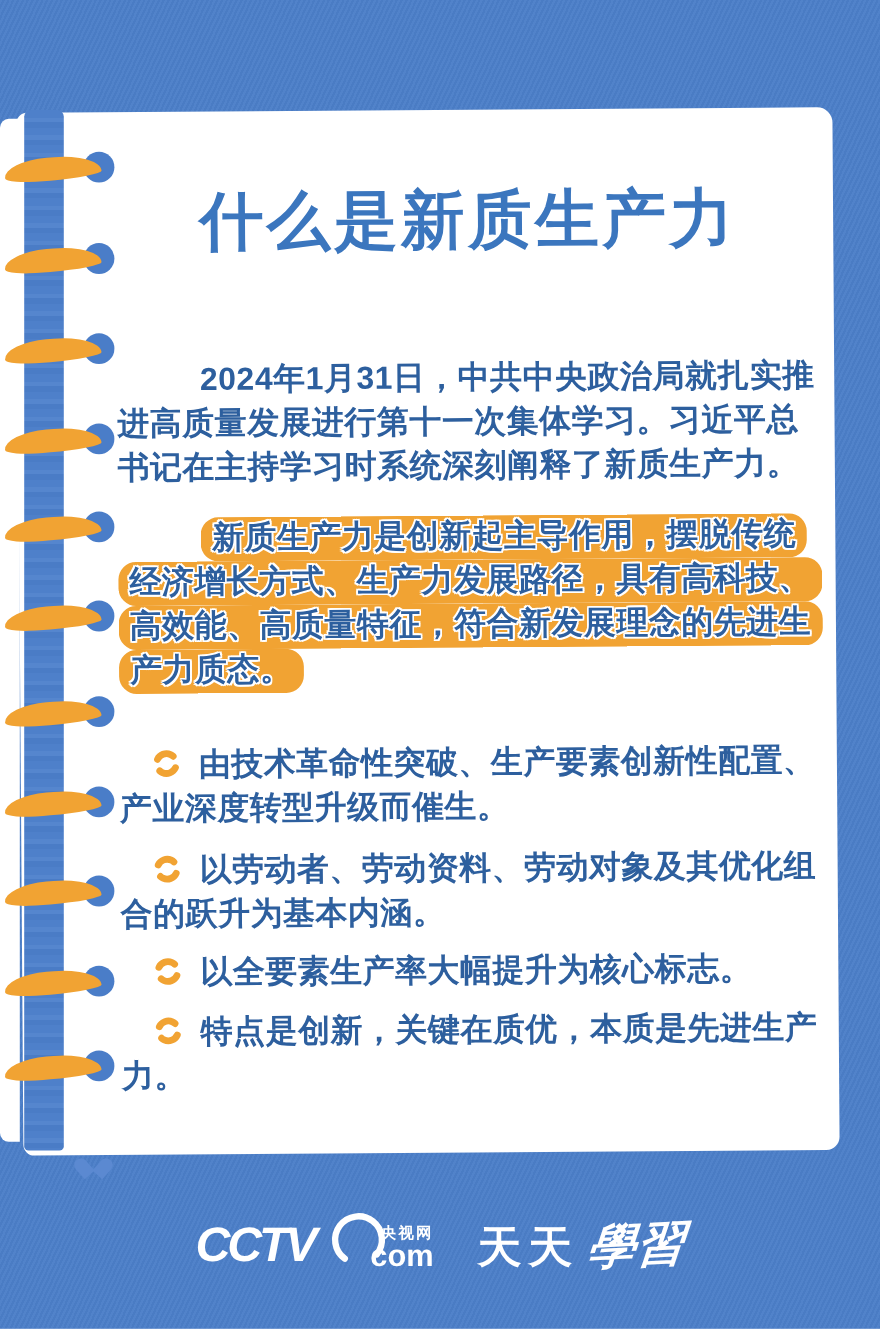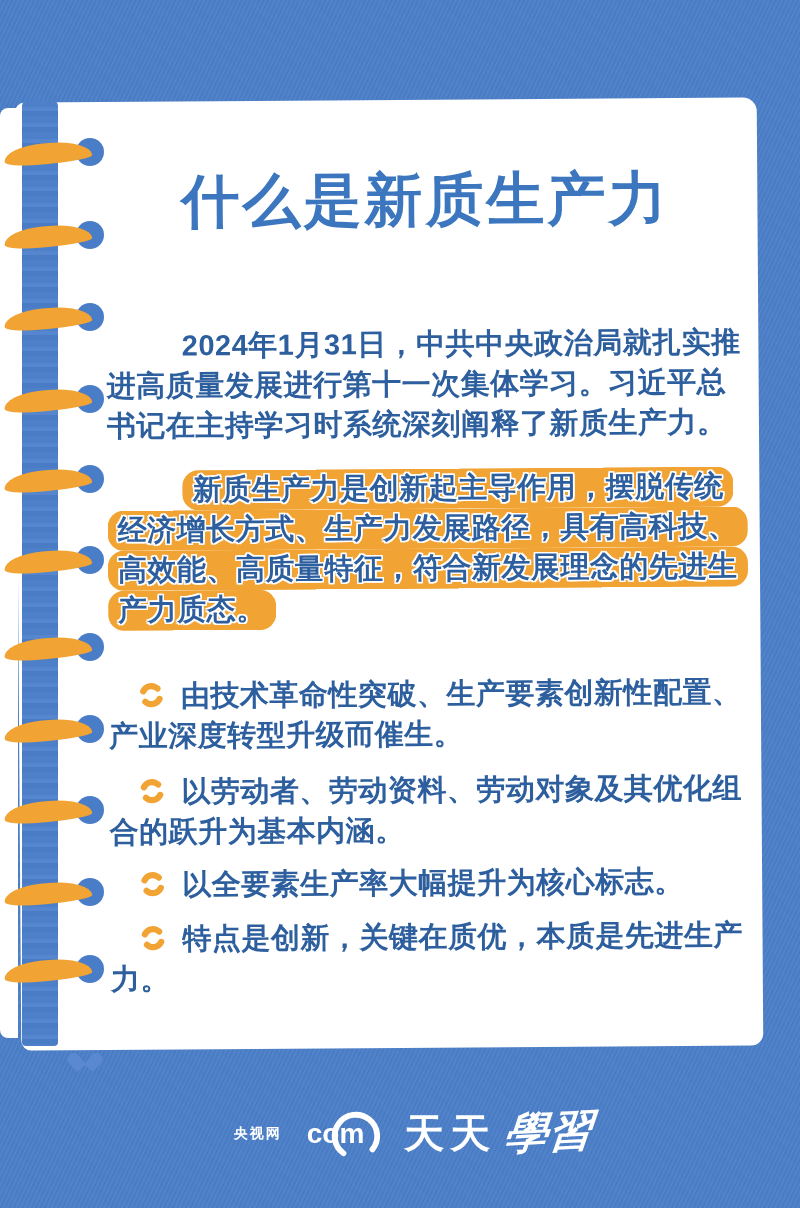--- a/index.html
+++ b/index.html
@@ -152,22 +152,22 @@
     line-height: 1;
     padding-bottom: 2px;
   }
   .swoosh {
     position: absolute;
     left: 120px; top: -16px;
     width: 58px; height: 58px;
   }
   .cctv-stack {
     display: flex;
-    flex-direction: row;
-    align-items: center;
+    flex-direction: column;
+    align-items: flex-end;
     margin-left: 26px;
     line-height: 1;
   }
   .cctv-cn { font-size: 14px; letter-spacing: 2px; font-weight: 700; }
   .cctv-com { font-size: 28px; font-weight: 700; letter-spacing: 0; margin-top: 1px; margin-left: 25px; }
   .brand {
     margin-left: 40px;
     display: flex;
     align-items: baseline;
     line-height: 1;
@@ -262,20 +262,21 @@
   </div>
 <div class="clip" style="top:959px">
     <div class="hole"></div>
     <div class="bar"></div>
   </div>
 
 <div class="heart"></div>
 
 <div class="footer">
   <div class="cctv-logo">
+    <span class="cctv-word">CCTV</span>
     <svg class="swoosh" viewBox="0 0 60 60">
       <path d="M16 52 A 22 22 0 1 1 46 48" fill="none" stroke="#FFFFFF" stroke-width="6" stroke-linecap="round"></path>
     </svg>
     <span class="cctv-stack">
       <span class="cctv-cn">央视网</span>
       <span class="cctv-com">com</span>
     </span>
   </div>
   <div class="brand">
     <span class="brand-bold">天天</span>

